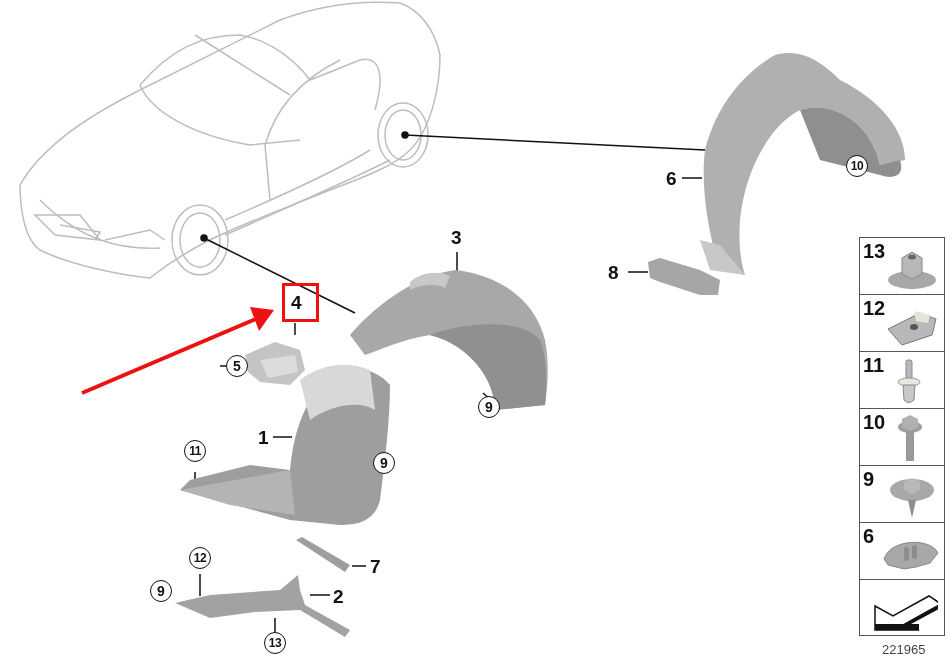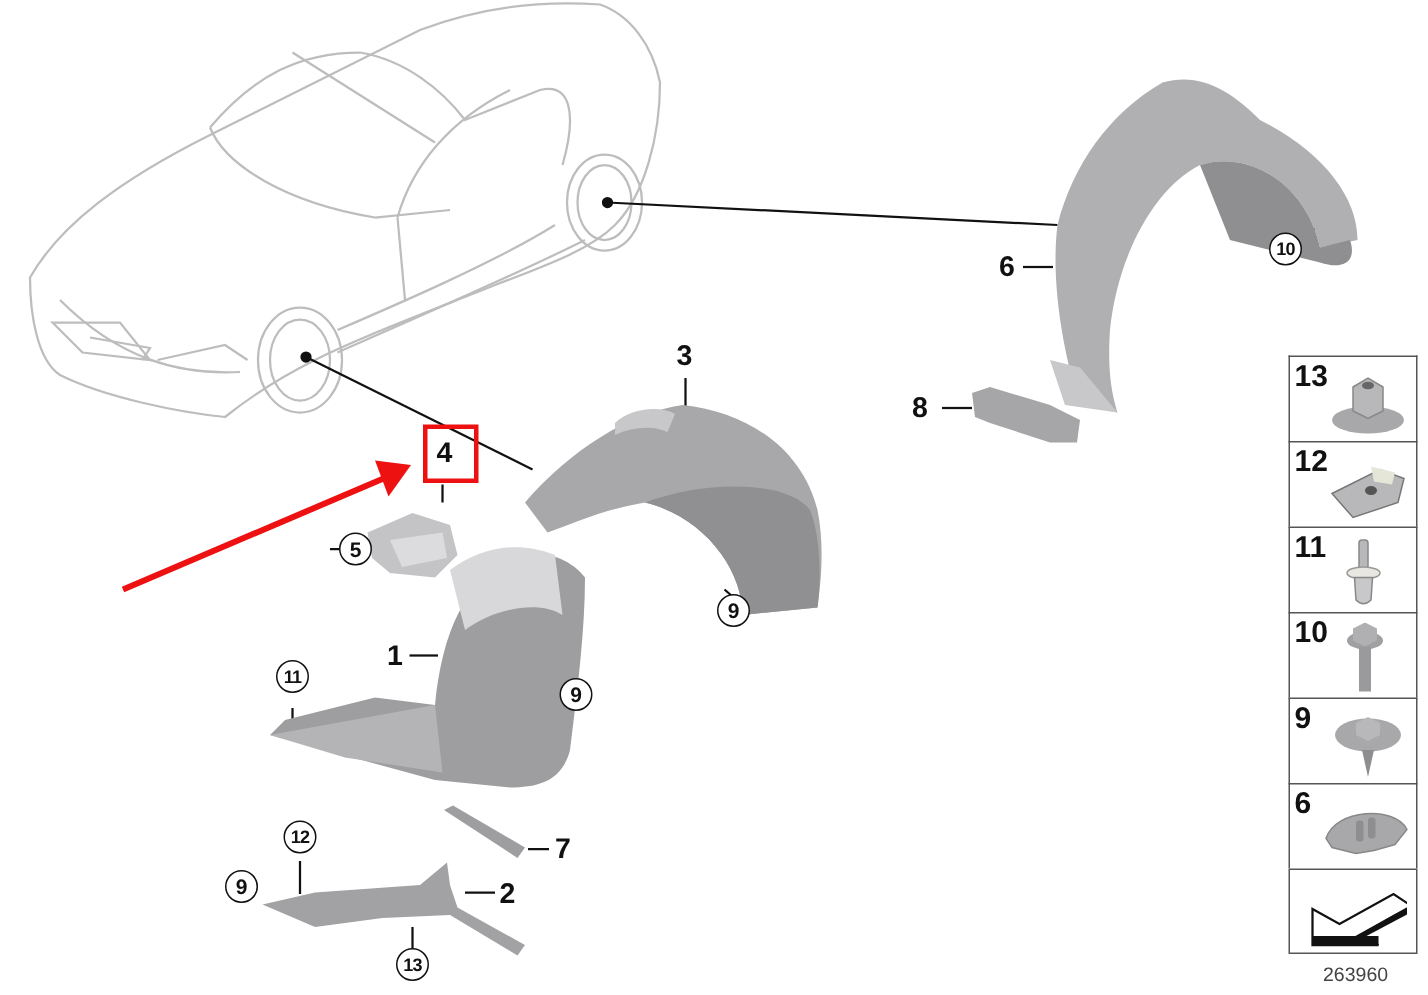--- a/index.html
+++ b/index.html
@@ -171,15 +171,15 @@
   </div>
   <div class="lg-cell">
     <svg class="lg-icon" viewBox="0 0 60 48" style="right:6px;top:4px;width:74px;left:auto;">
       <polygon points="4,22 22,32 58,12 70,20 34,40 48,46 4,46" fill="#fff" stroke="#111" stroke-width="1.5"></polygon>
       <polygon points="4,40 48,40 48,46 4,46" fill="#111"></polygon>
       <polygon points="58,26 70,20 70,24 40,40 34,40" fill="#111"></polygon>
     </svg>
   </div>
 </div>
 
-<div class="ref">263960</div>
+<div class="ref">221965</div>
 
 </div>
 
 </body></html>

